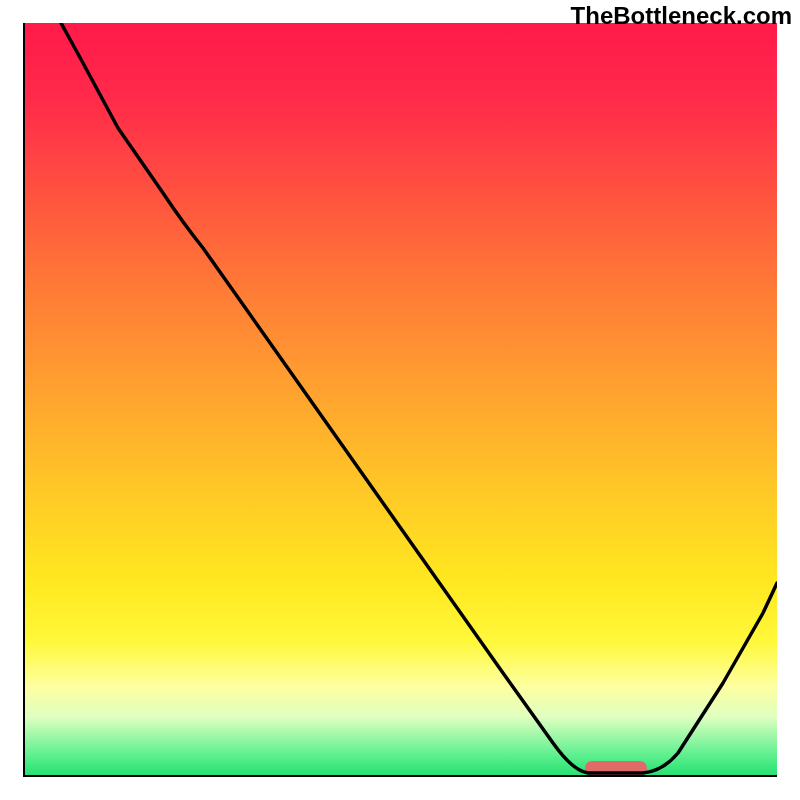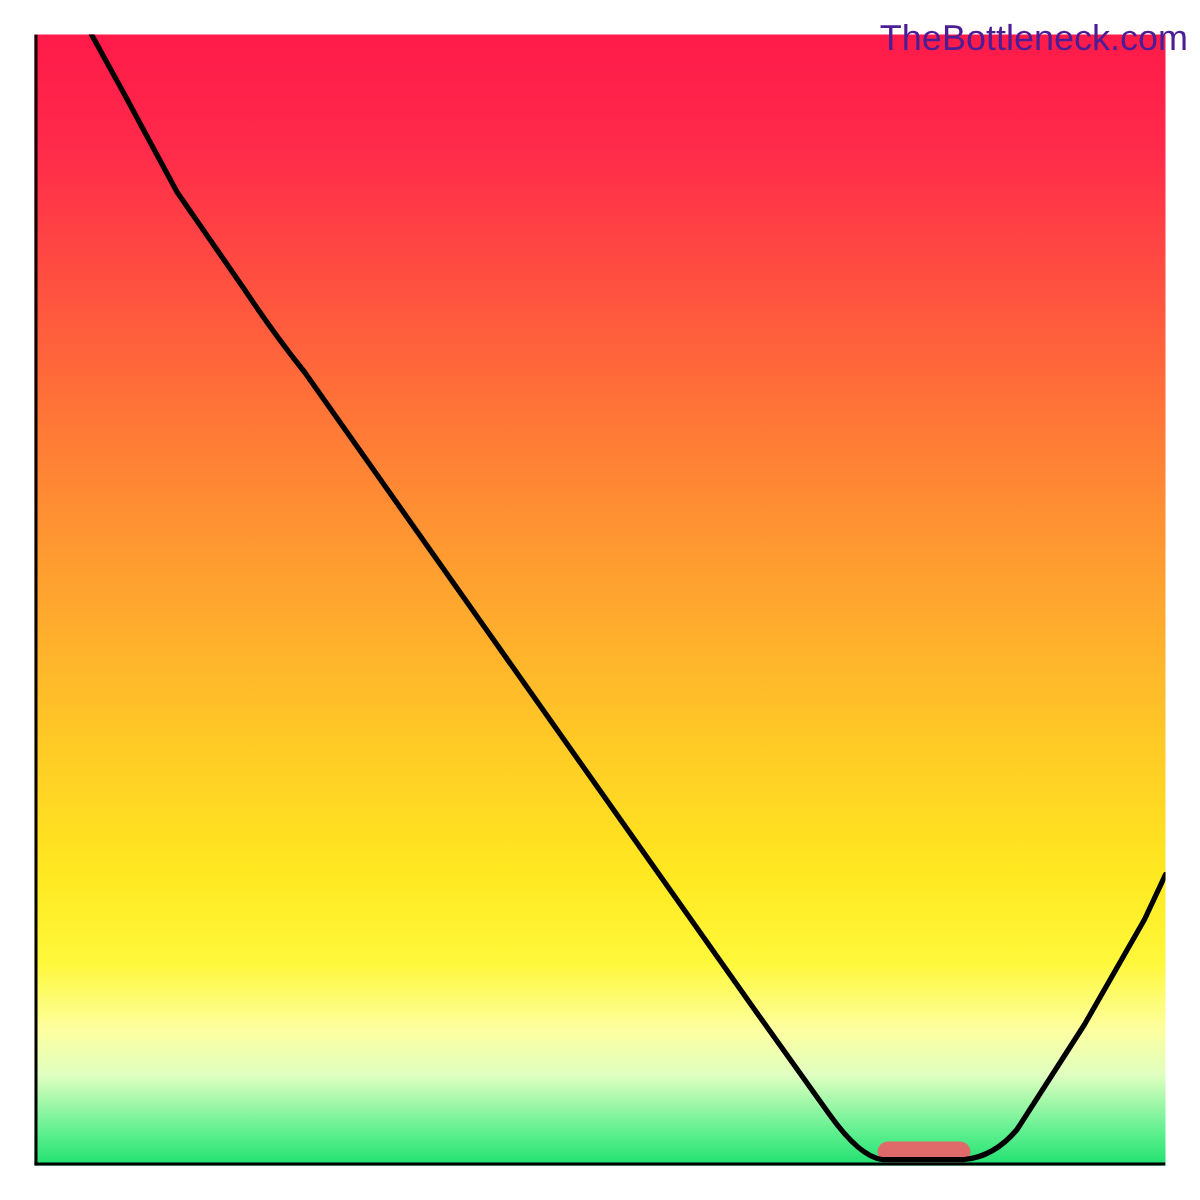--- a/index.html
+++ b/index.html
@@ -11,25 +11,25 @@
     font-family: Arial, Helvetica, sans-serif;
     overflow: hidden;
   }
   .container {
     position: relative;
     width: 800px;
     height: 800px;
   }
   .watermark {
     position: absolute;
-    top: 12px;
+    top: 2px;
     right: 8px;
     font-size: 24px;
-    font-weight: normal;
-    color: #4c1d95;
+    font-weight: bold;
+    color: #000000;
     letter-spacing: 0px;
     z-index: 20;
   }
   .plot-area {
     position: absolute;
     left: 23px;
     top: 23px;
     width: 754px;
     height: 754px;
     box-sizing: border-box;

